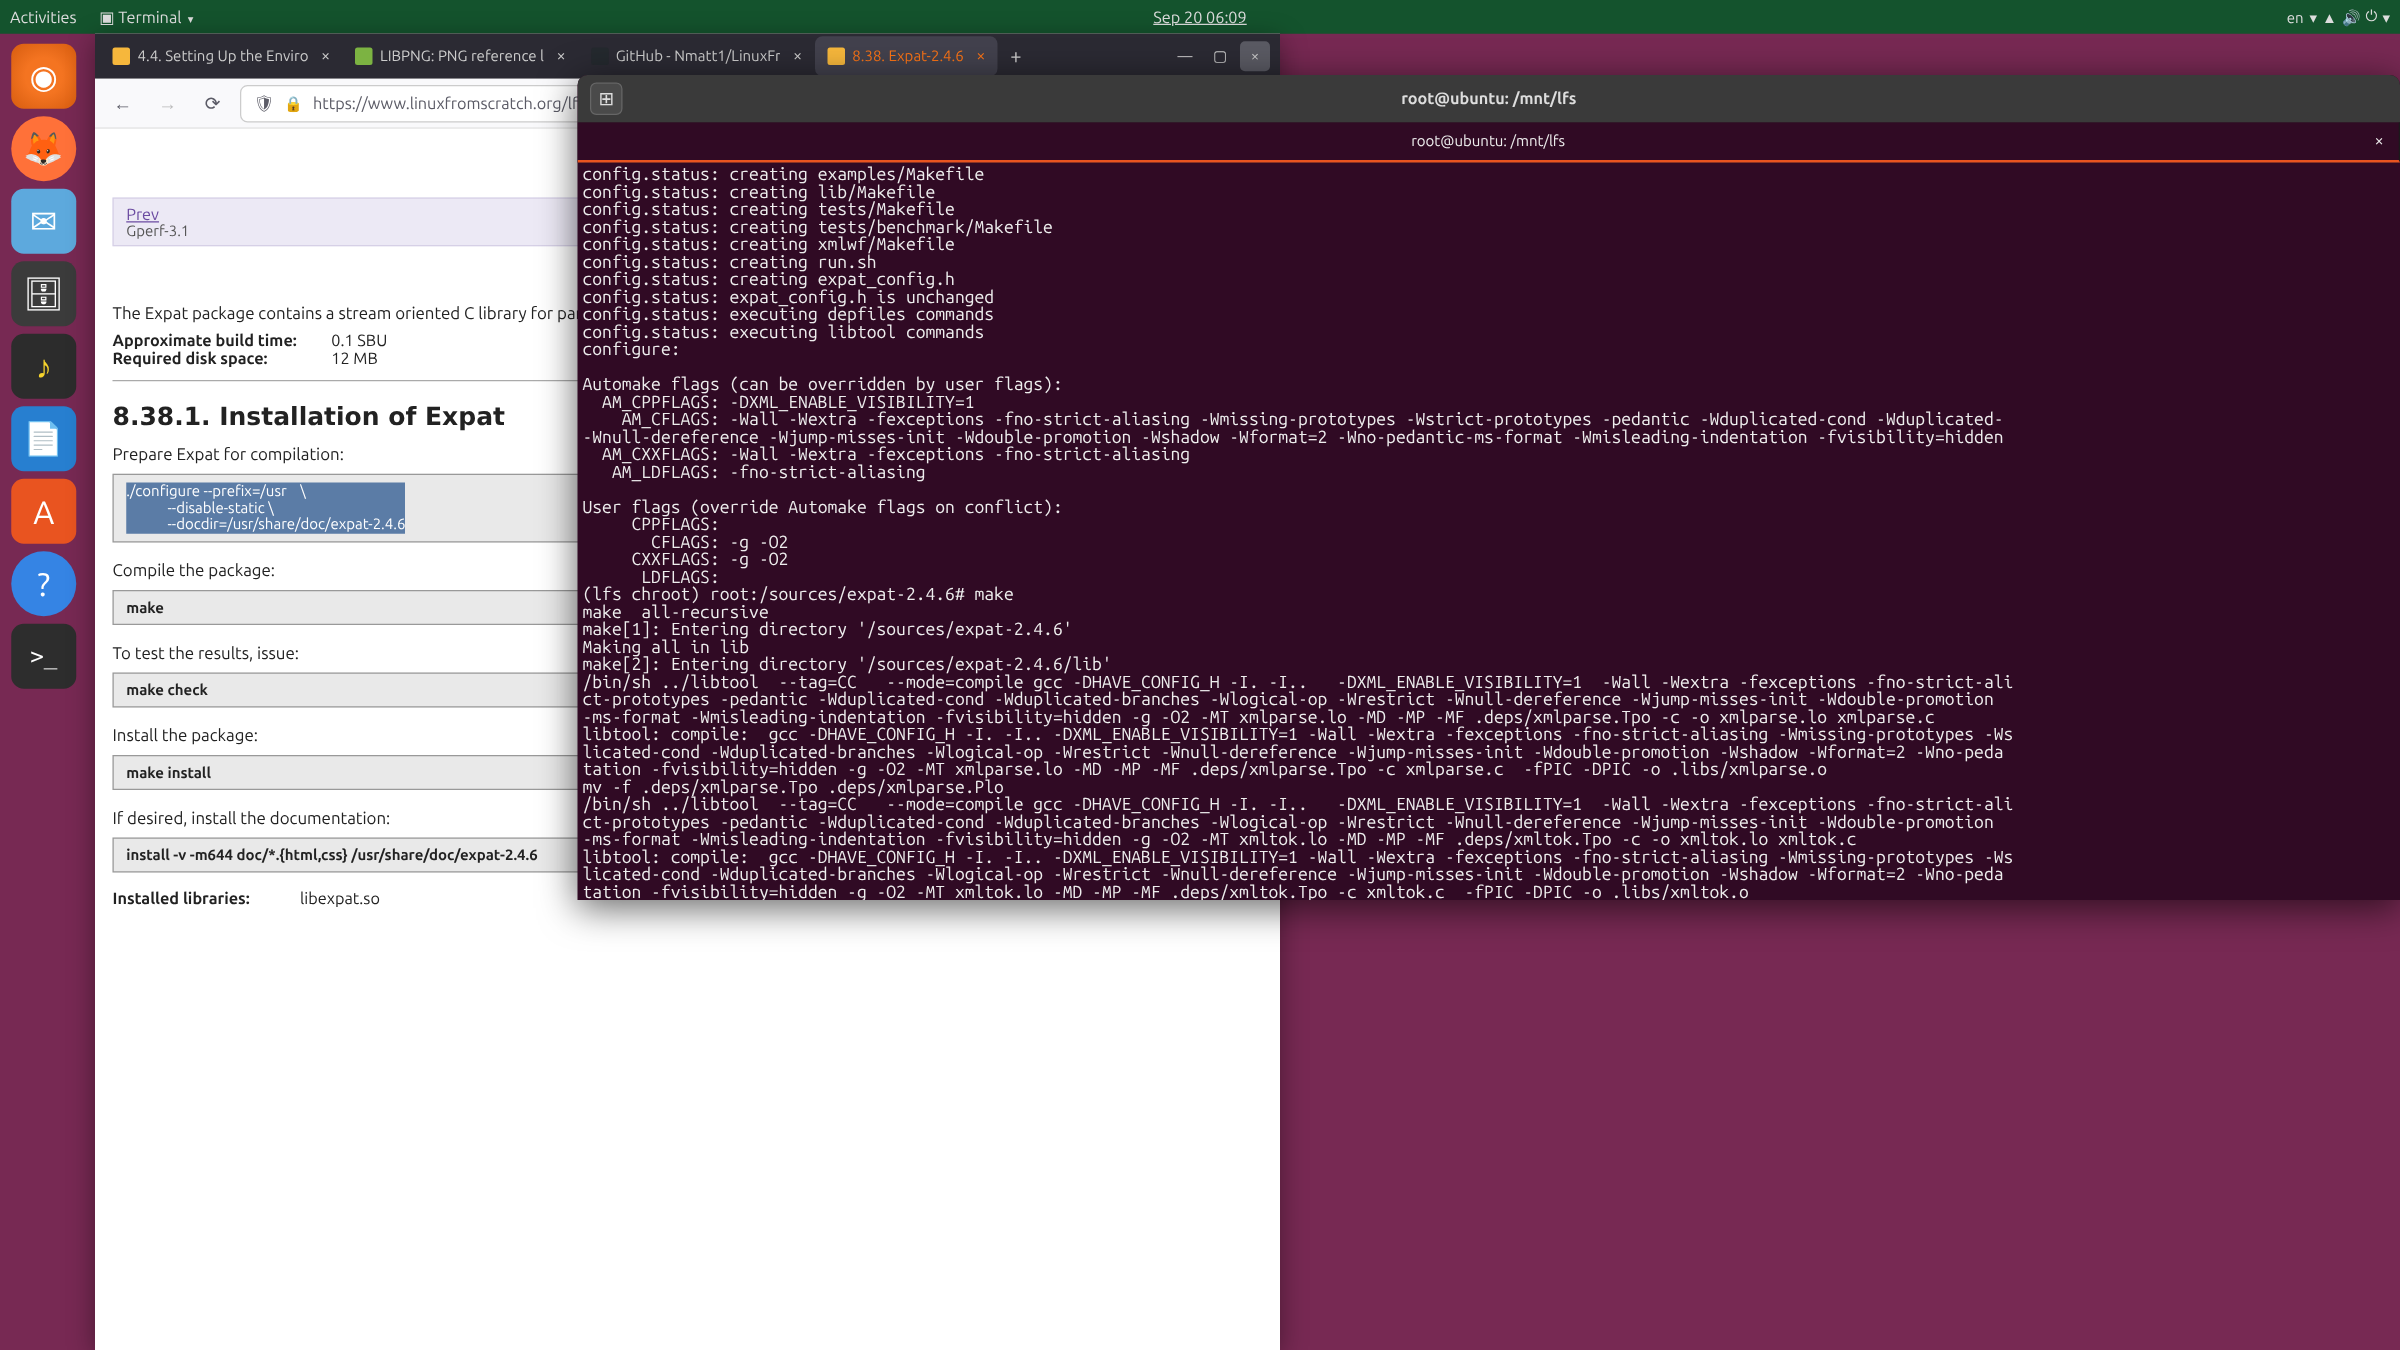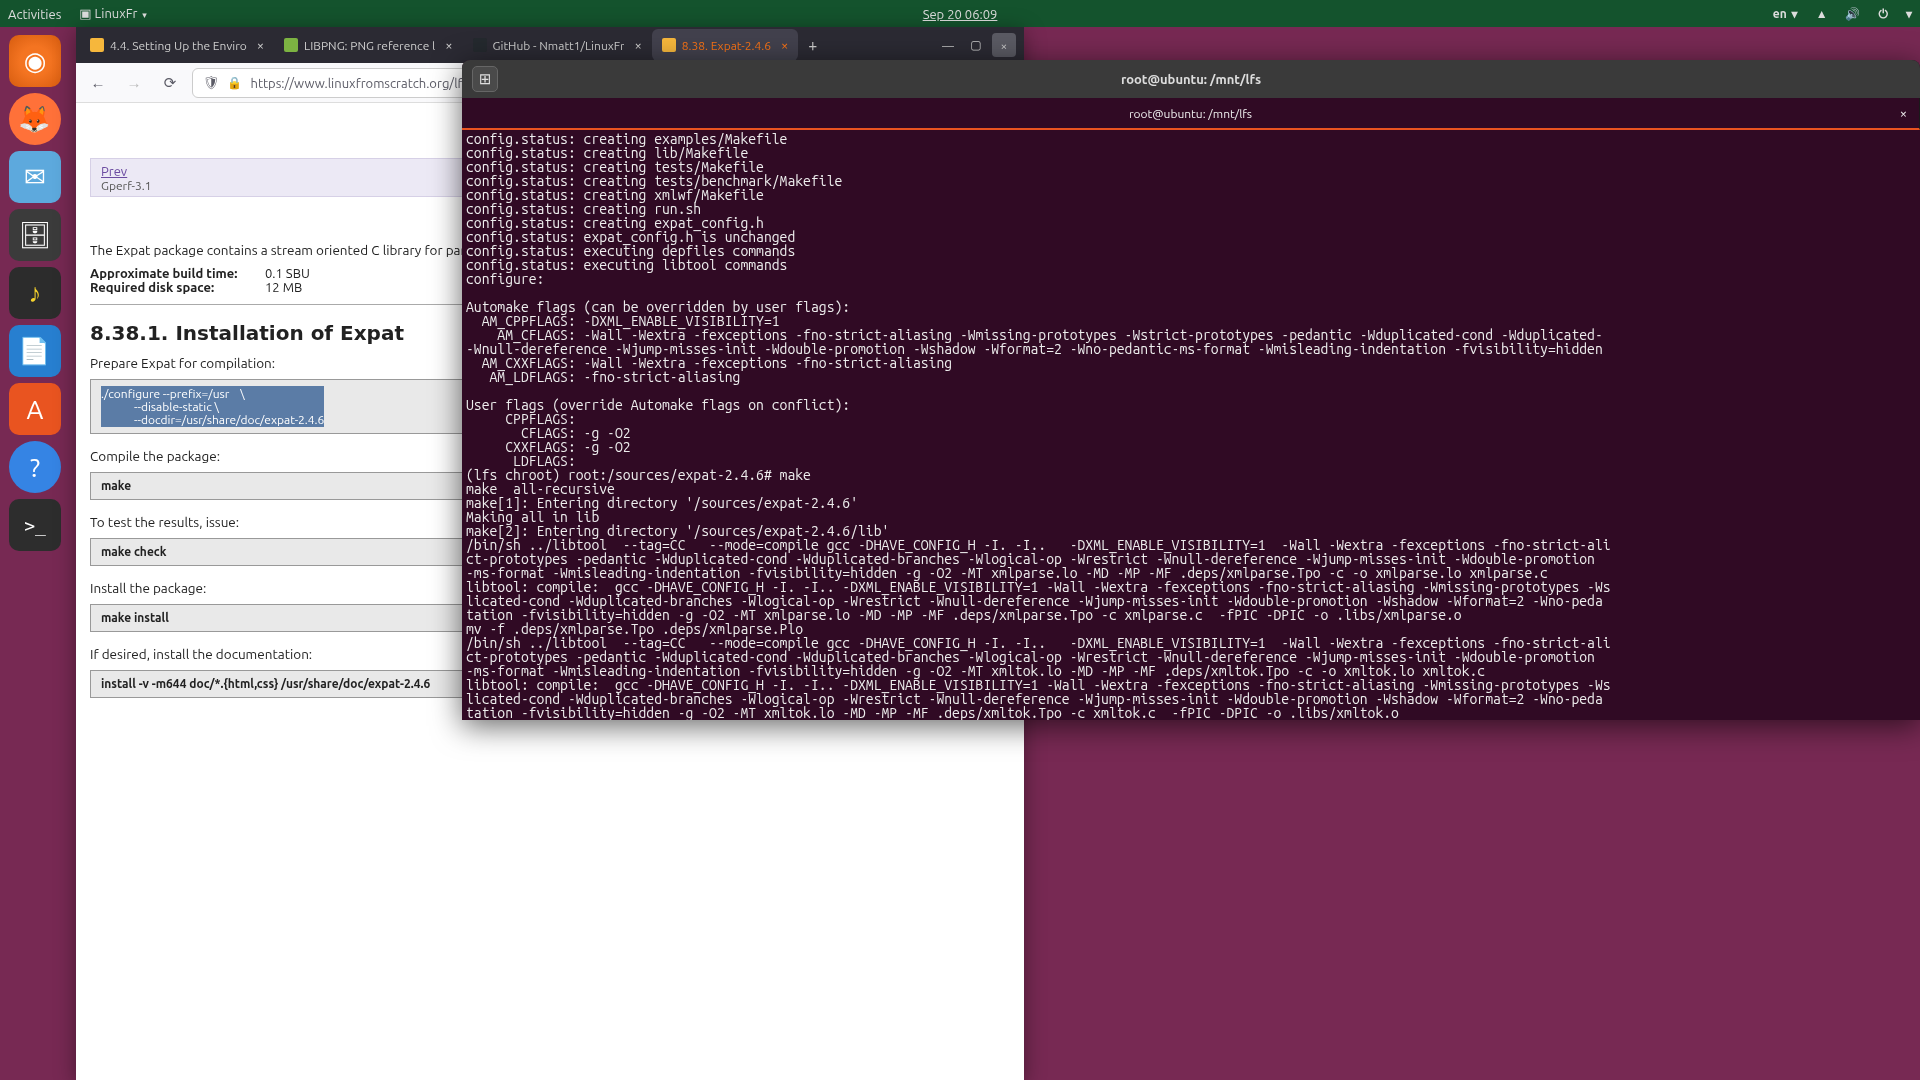--- a/index.html
+++ b/index.html
@@ -2,21 +2,21 @@
 <html><head>
 <meta charset="utf-8">
 <style>
 * { margin: 0; padding: 0; box-sizing: border-box; font-family: Ubuntu, "Segoe UI", sans-serif; }
 body { width: 1920px; height: 1080px; background: #772953; overflow: hidden; position: relative; }
 
 
 .topbar { height: 27px; background: #14532d; color: #ddd; display: flex; align-items: center; font-size: 13px; padding: 0 8px; }
 .topbar .left { display: flex; gap: 18px; align-items: center; }
 .topbar .center { position: absolute; left: 50%; transform: translateX(-50%); text-decoration: underline; }
-.topbar .right { margin-left: auto; display: flex; gap: 18px; align-items: center; font-weight: bold; }
+.topbar .right { margin-left: auto; display: flex; gap: 4px; align-items: center; }
 .topbar .right span { font-size: 12px; }
 .dropdown-arrow { font-size: 9px; margin-left: 2px; }
 
 
 .dock { position: absolute; left: 0; top: 27px; width: 70px; height: calc(100% - 27px); background: rgba(30,30,30,0.0); display: flex; flex-direction: column; align-items: center; padding-top: 8px; gap: 6px; }
 .dock-icon { width: 52px; height: 52px; border-radius: 10px; display: flex; align-items: center; justify-content: center; font-size: 26px; color: #fff; }
 .dock-icon.ubuntu { background: radial-gradient(circle, #f47421 40%, #d65c0f 100%); }
 .dock-icon.firefox { background: #ff7139; border-radius:50%; }
 .dock-icon.mail { background: #5da9dd; }
 .dock-icon.files { background: #3b3b3b; }
@@ -78,21 +78,21 @@
 .term-body { padding:2px 4px; font-family:"Ubuntu Mono","DejaVu Sans Mono",monospace; font-size:14px; line-height:1.0; color:#eee; white-space:pre; overflow:hidden; }
 </style>
 </head>
 <body>
 
 <div class="topbar">
   <div class="left">
     <span>Activities</span>
     <span>
       <span>▣</span>
-      <span>LinuxFr</span>
+      <span>Terminal</span>
       <span class="dropdown-arrow">▾</span>
     </span>
   </div>
   <div class="center">Sep 20  06:09</div>
   <div class="right">
     <span><span>en</span> <span class="dropdown-arrow">▾</span></span>
     <span>▲</span>
     <span>🔊</span>
     <span>⏻</span>
     <span>▾</span>
@@ -181,20 +181,24 @@
             --docdir=/usr/share/doc/expat-2.4.6</span></pre>
       <p>Compile the package:</p>
       <pre class="cmd"><strong>make</strong></pre>
       <p>To test the results, issue:</p>
       <pre class="cmd"><strong>make check</strong></pre>
       <p>Install the package:</p>
       <pre class="cmd"><strong>make install</strong></pre>
       <p>If desired, install the documentation:</p>
       <pre class="cmd"><strong>install -v -m644 doc/*.{html,css} /usr/share/doc/expat-2.4.6</strong></pre>
       <div class="inst">
+        <div class="inst-row">
+            <span class="k">Installed libraries:</span>
+            <span class="v">libexpat.so</span>
+          </div>
       </div>
     </div>
   </div>
 </div>
 
 <div class="term-window">
   <div class="term-title">
     <div class="newtab-btn">⊞</div>
     <span class="title-text">root@ubuntu: /mnt/lfs</span>
   </div>

